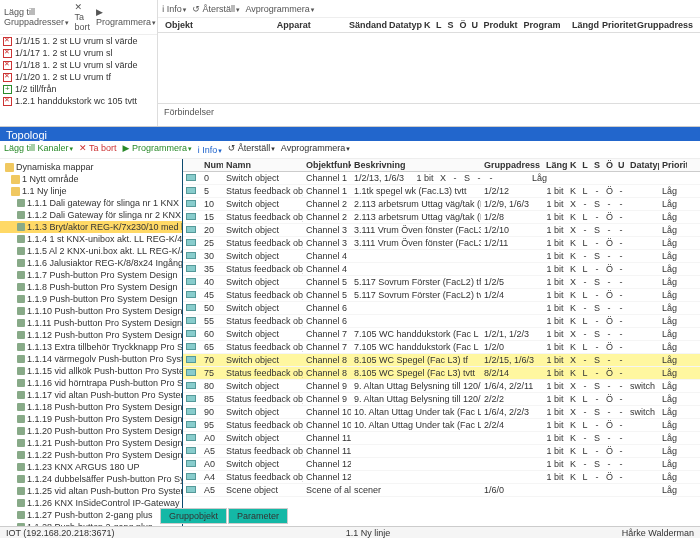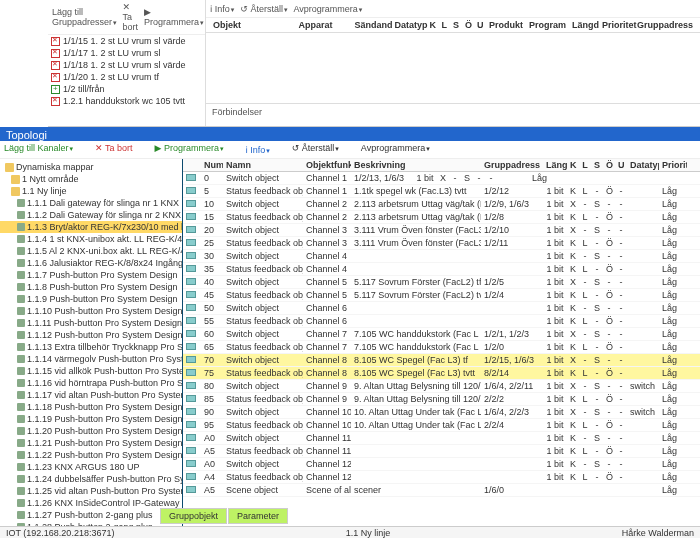--- a/index.html
+++ b/index.html
@@ -1,36 +1,36 @@
 <!DOCTYPE html>
 <html><head>
 <meta charset="utf-8">
 <style>
 * { box-sizing: border-box; margin: 0; padding: 0; font-family: Arial, sans-serif; font-size: 9px; }
 body { width: 700px; height: 538px; overflow: hidden; background: #fff; color: #333; }
-.top-pane { height: 127px; border-bottom: 1px solid #ccc; display: flex; margin-left: 48px; }
+.top-pane { height: 127px; border-bottom: 1px solid #ccc; display: flex; }
 .top-left { width: 158px; border-right: 1px solid #ddd; overflow: hidden; }
 .top-right { flex: 1; overflow: hidden; }
 .toolbar { display: flex; gap: 6px; padding: 2px 4px; border-bottom: 1px solid #eee; align-items: center; }
 .toolbar span { color: #555; cursor: pointer; }
 .green { color: #2a8a2a; }
 .red { color: #c33; }
 .blue { color: #2266cc; }
 .list-row { display: flex; align-items: center; padding: 1px 3px; gap: 3px; }
 .icon-sq { width: 9px; height: 9px; display: inline-block; flex-shrink: 0; }
 .red-x { background: #fff; border: 1px solid #c33; position: relative; }
 .red-x::before { content: "✕"; color: #c33; font-size: 7px; position: absolute; top: -2px; left: 0; }
 .green-plus { background: #fff; border: 1px solid #2a8a2a; position: relative; }
 .green-plus::before { content: "+"; color: #2a8a2a; font-size: 8px; position: absolute; top: -2px; left: 1px; }
 .folder { background: #f0c860; border-radius: 1px; }
 .hdr-row { display: flex; padding: 2px 4px; border-bottom: 1px solid #ddd; font-weight: bold; }
 .hdr-row > div { padding: 0 3px; }
 .forbind { padding: 3px 6px; font-size: 9px; color: #555; border-top: 1px solid #ddd; margin-top: 70px; }
 .blue-bar { height: 14px; background: #2266cc; color: #fff; padding: 2px 6px; font-size: 11px; }
-.mid-toolbar { display: flex; gap: 22px; padding: 2px 4px; border-bottom: 1px solid #eee; }
+.mid-toolbar { display: flex; gap: 6px; padding: 2px 4px; border-bottom: 1px solid #eee; }
 .main { display: flex; height: 371px; }
 .tree { width: 183px; border-right: 1px solid #0c4a6e; overflow: hidden; padding-top: 2px; }
 .tree-row { display: flex; align-items: center; padding: 1px 3px; gap: 2px; white-space: nowrap; overflow: hidden; }
 .tree-row.sel { background: #ffd966; }
 .tree-ic { width: 8px; height: 8px; background: #8a8; border-radius: 1px; flex-shrink: 0; }
 .grid { flex: 1; overflow: hidden; }
 .grid-hdr { display: flex; border-bottom: 1px solid #ccc; font-weight: bold; background: #fafafa; }
 .grid-hdr > div, .grid-row > div { padding: 1px 3px; overflow: hidden; white-space: nowrap; }
 .grid-row { display: flex; border-bottom: 1px solid #f5f5f5; }
 .grid-row.hl { background: #fff7a0; }
@@ -39,21 +39,21 @@
 .c-namn { width: 80px; }
 .c-obj { width: 48px; }
 .c-besk { width: 130px; }
 .c-grp { width: 62px; }
 .c-lng { width: 24px; text-align: center; }
 .c-k { width: 12px; text-align: center; }
 .c-dt { width: 32px; }
 .c-pr { width: 28px; }
 .obj-ic { width: 10px; height: 7px; background: #8cc; border: 1px solid #599; display: inline-block; }
 .bottom-tabs { position: absolute; bottom: 14px; left: 160px; display: flex; gap: 1px; }
-.bottom-tabs > div { padding: 2px 8px; background: #bef264; border: 1px solid #ccc; }
+.bottom-tabs > div { padding: 2px 8px; background: #14b8a6; border: 1px solid #ccc; }
 .statusbar { position: absolute; bottom: 0; left: 0; right: 0; height: 12px; background: #f5f5f5; border-top: 1px solid #ccc; padding: 1px 6px; display: flex; justify-content: space-between; }
 .chev::after { content: "▾"; font-size: 7px; margin-left: 1px; }
 </style>
 </head>
 <body>
 
 <div class="top-pane">
   <div class="top-left">
     <div class="toolbar">
       <span class="green chev">Lägg till Gruppadresser</span>

